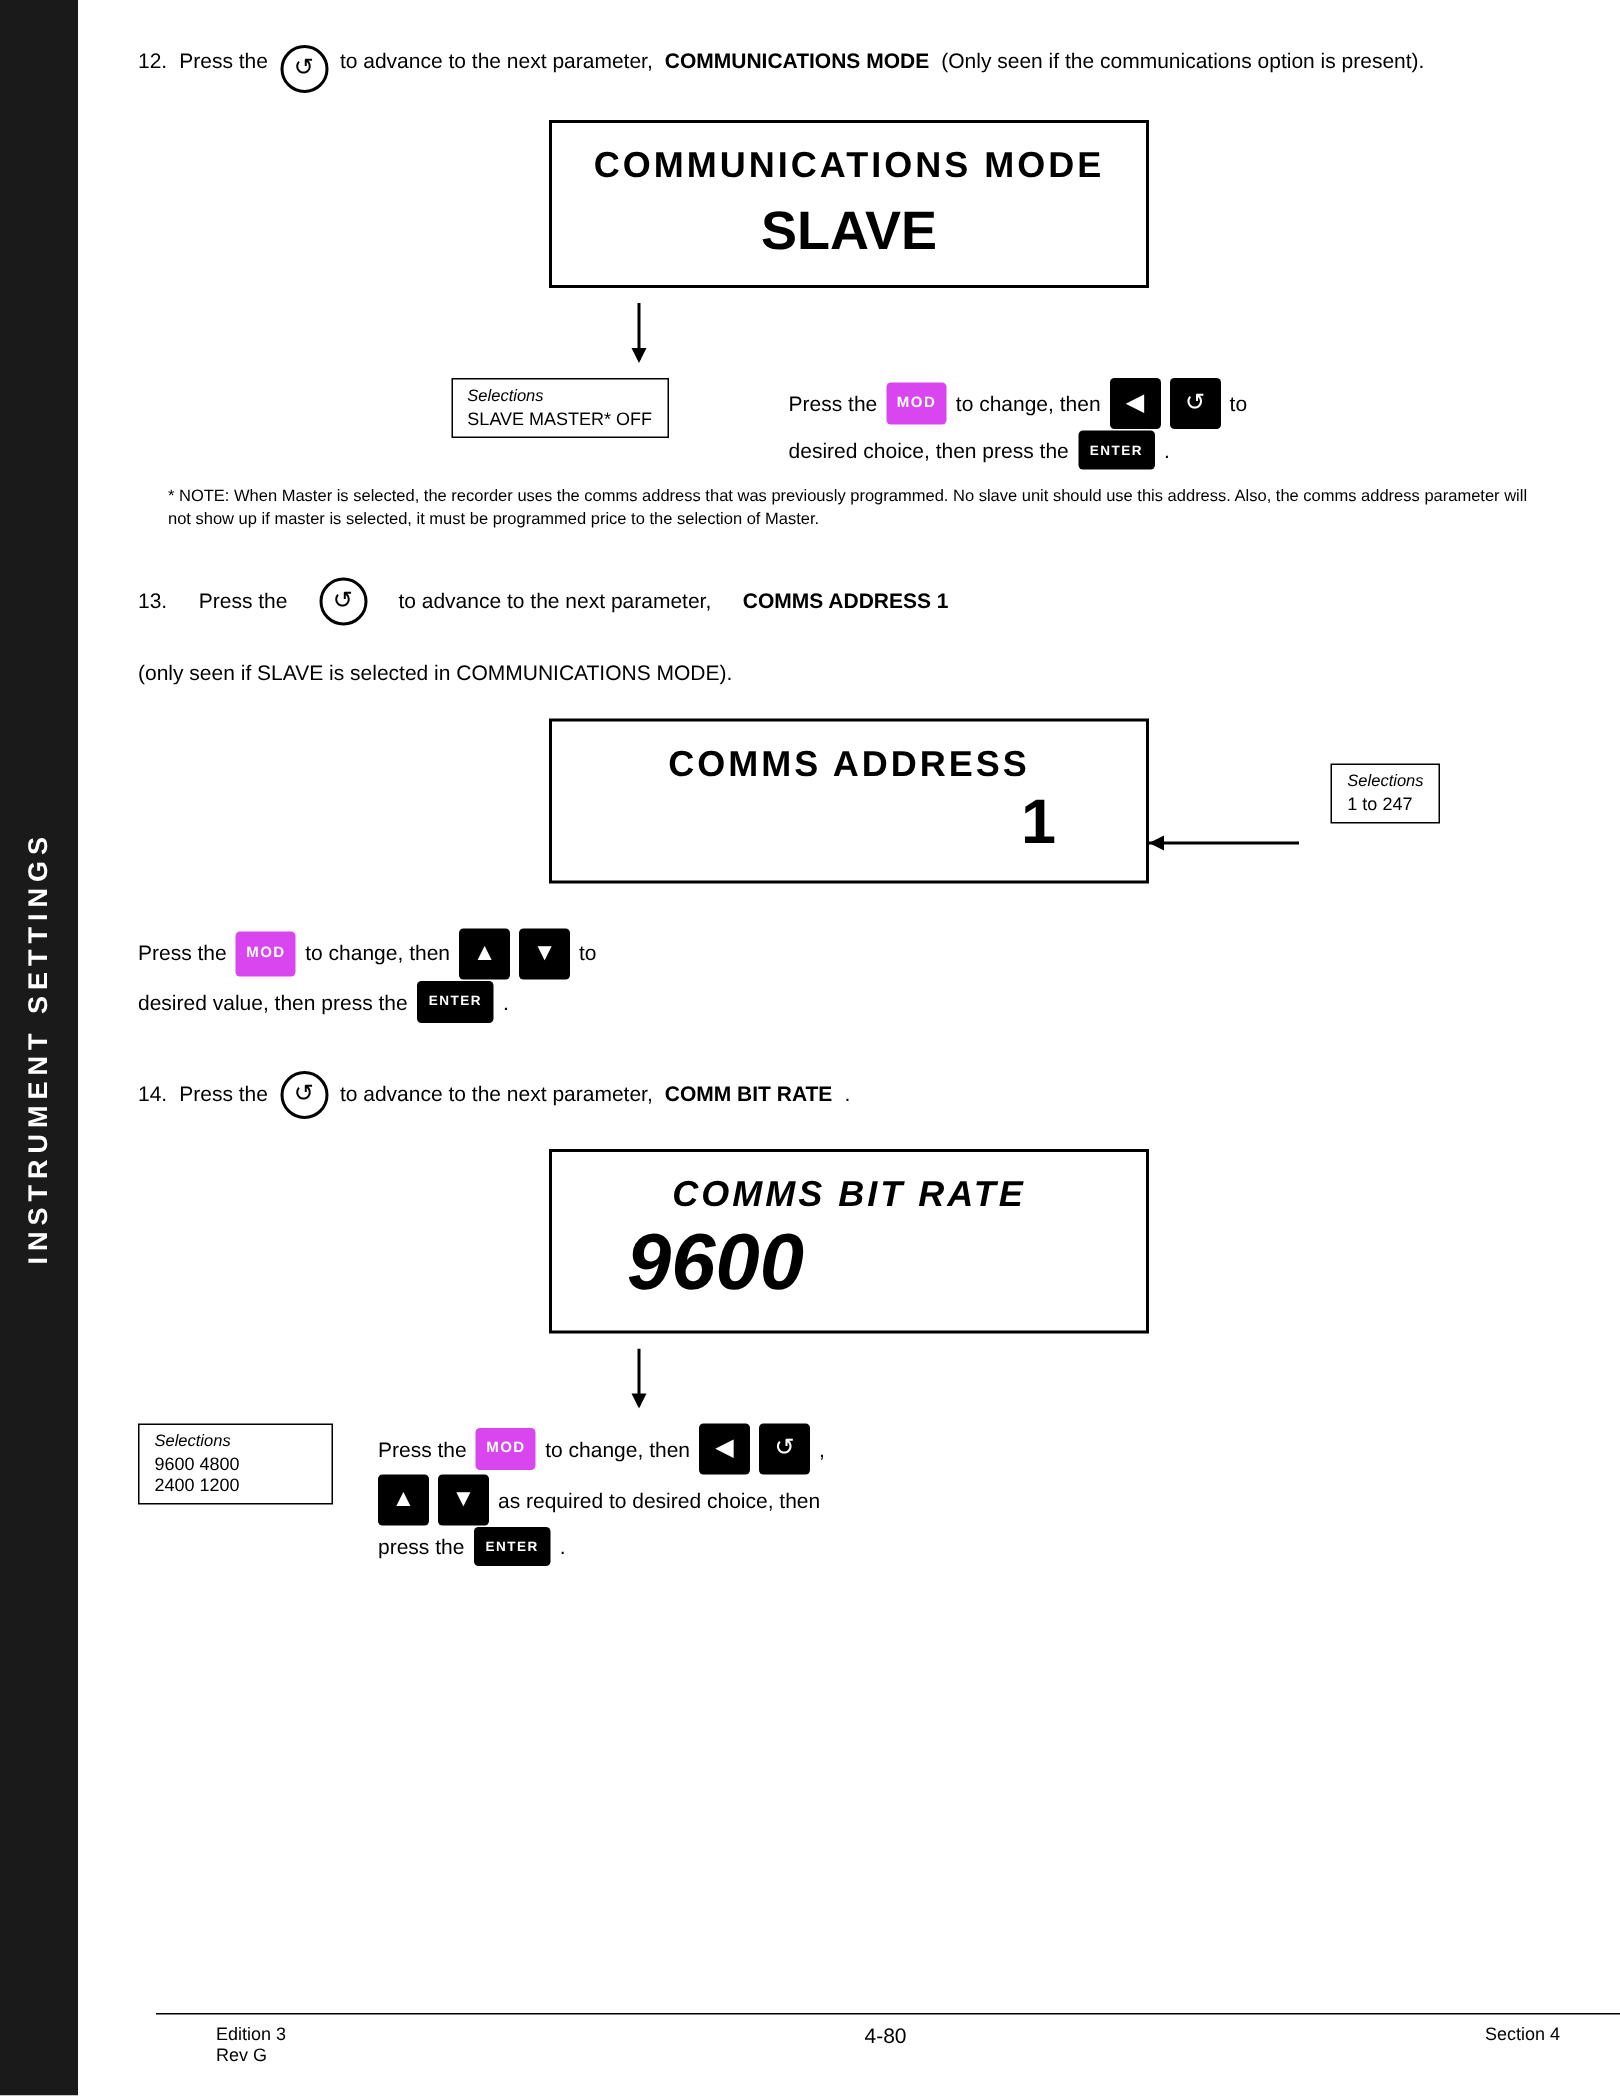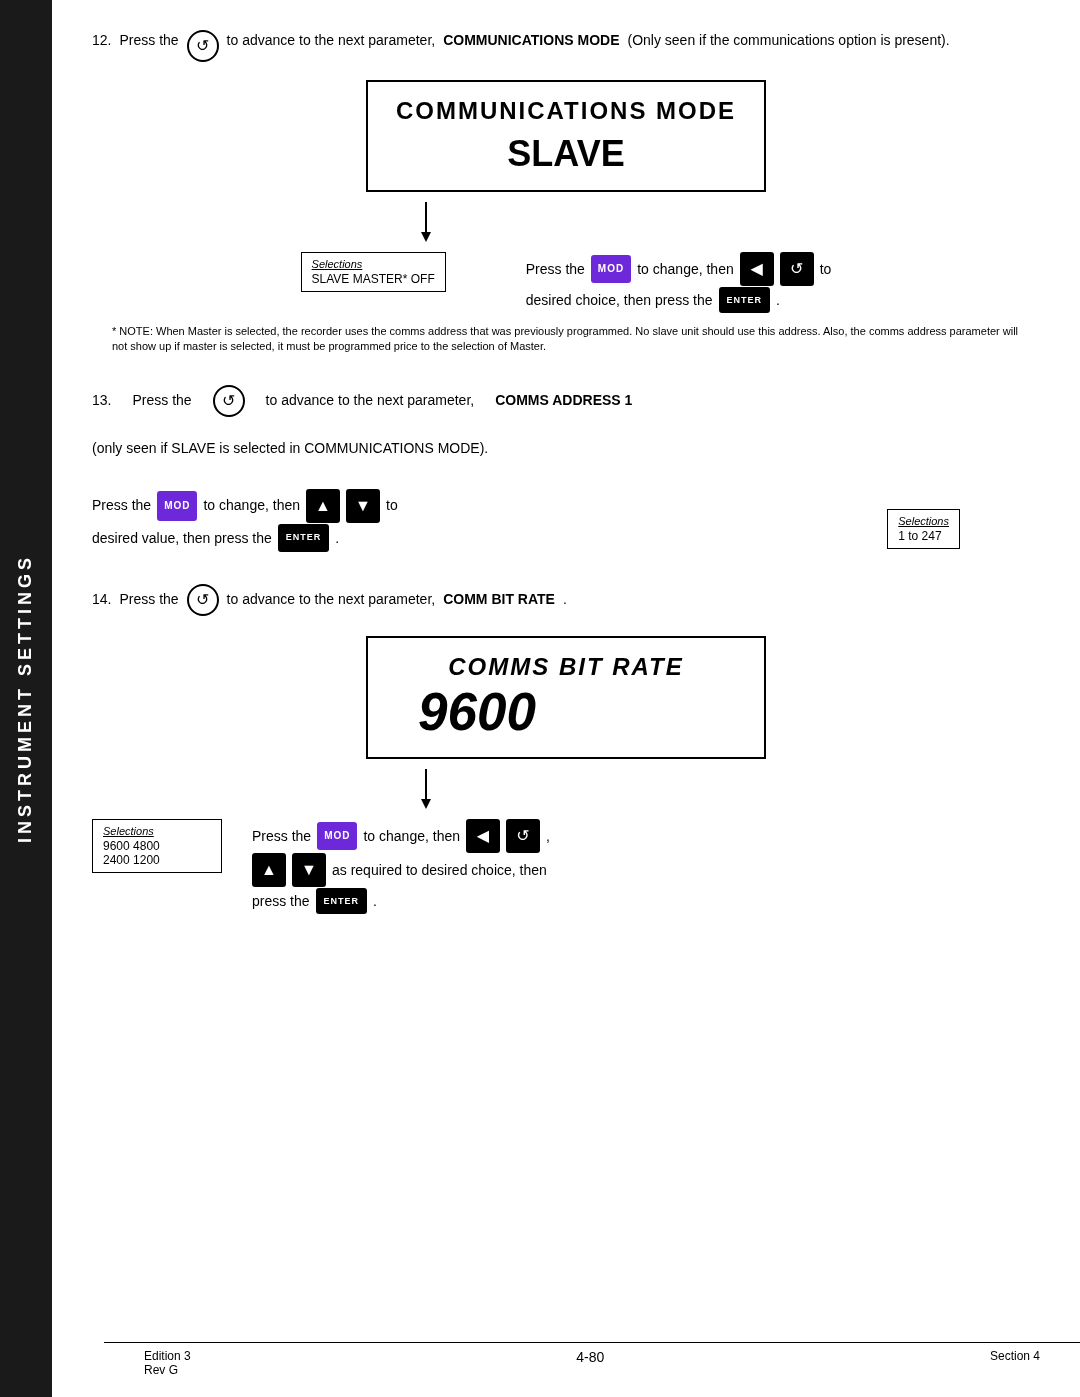--- a/index.html
+++ b/index.html
@@ -103,29 +103,28 @@
       font-size: 12px;
       display: inline-block;
       text-align: left;
     }
 
     .selections-box .sel-label {
       font-style: italic;
       font-size: 11px;
       display: block;
       margin-bottom: 2px;
-      text-decoration: underline;
     }
 
     
     .btn-mod {
       display: inline-flex;
       align-items: center;
       justify-content: center;
-      background: #6d28d9;
+      background: #d946ef;
       color: #fff;
       font-size: 10px;
       font-weight: bold;
       padding: 4px 7px;
       border-radius: 3px;
       letter-spacing: 1px;
     }
 
     .btn-arrow {
       display: inline-flex;
@@ -297,20 +296,31 @@
       <span>13.</span>
       <span>Press the</span>
       <span class="icon-circular">↺</span>
       <span>to advance to the next parameter,</span>
       <strong>COMMS ADDRESS 1</strong>
       <span>(only seen if SLAVE is selected in COMMUNICATIONS MODE).</span>
     </div>
 
     <div class="section-block">
       <div style="display:flex; justify-content:center; position:relative;">
+        <div style="position:relative;">
+          <div class="display-box comms-box-400">
+            <div class="box-title">COMMS ADDRESS</div>
+            <div class="comms-address-value">1</div>
+          </div>
+
+          <svg width="120" height="30" style="position:absolute; right:-120px; top:60%;">
+            <line x1="0" y1="15" x2="100" y2="15" stroke="#000" stroke-width="2"></line>
+            <polygon points="0,15 10,10 10,20" fill="#000"></polygon>
+          </svg>
+        </div>
 
         <div style="position:absolute; right:80px; top:40px;">
           <div class="selections-box">
             <span class="sel-label">Selections</span>
             <span>1 to 247</span>
           </div>
         </div>
       </div>
 
       <div style="margin-top: 20px; font-size:14px; line-height:2.2;">

